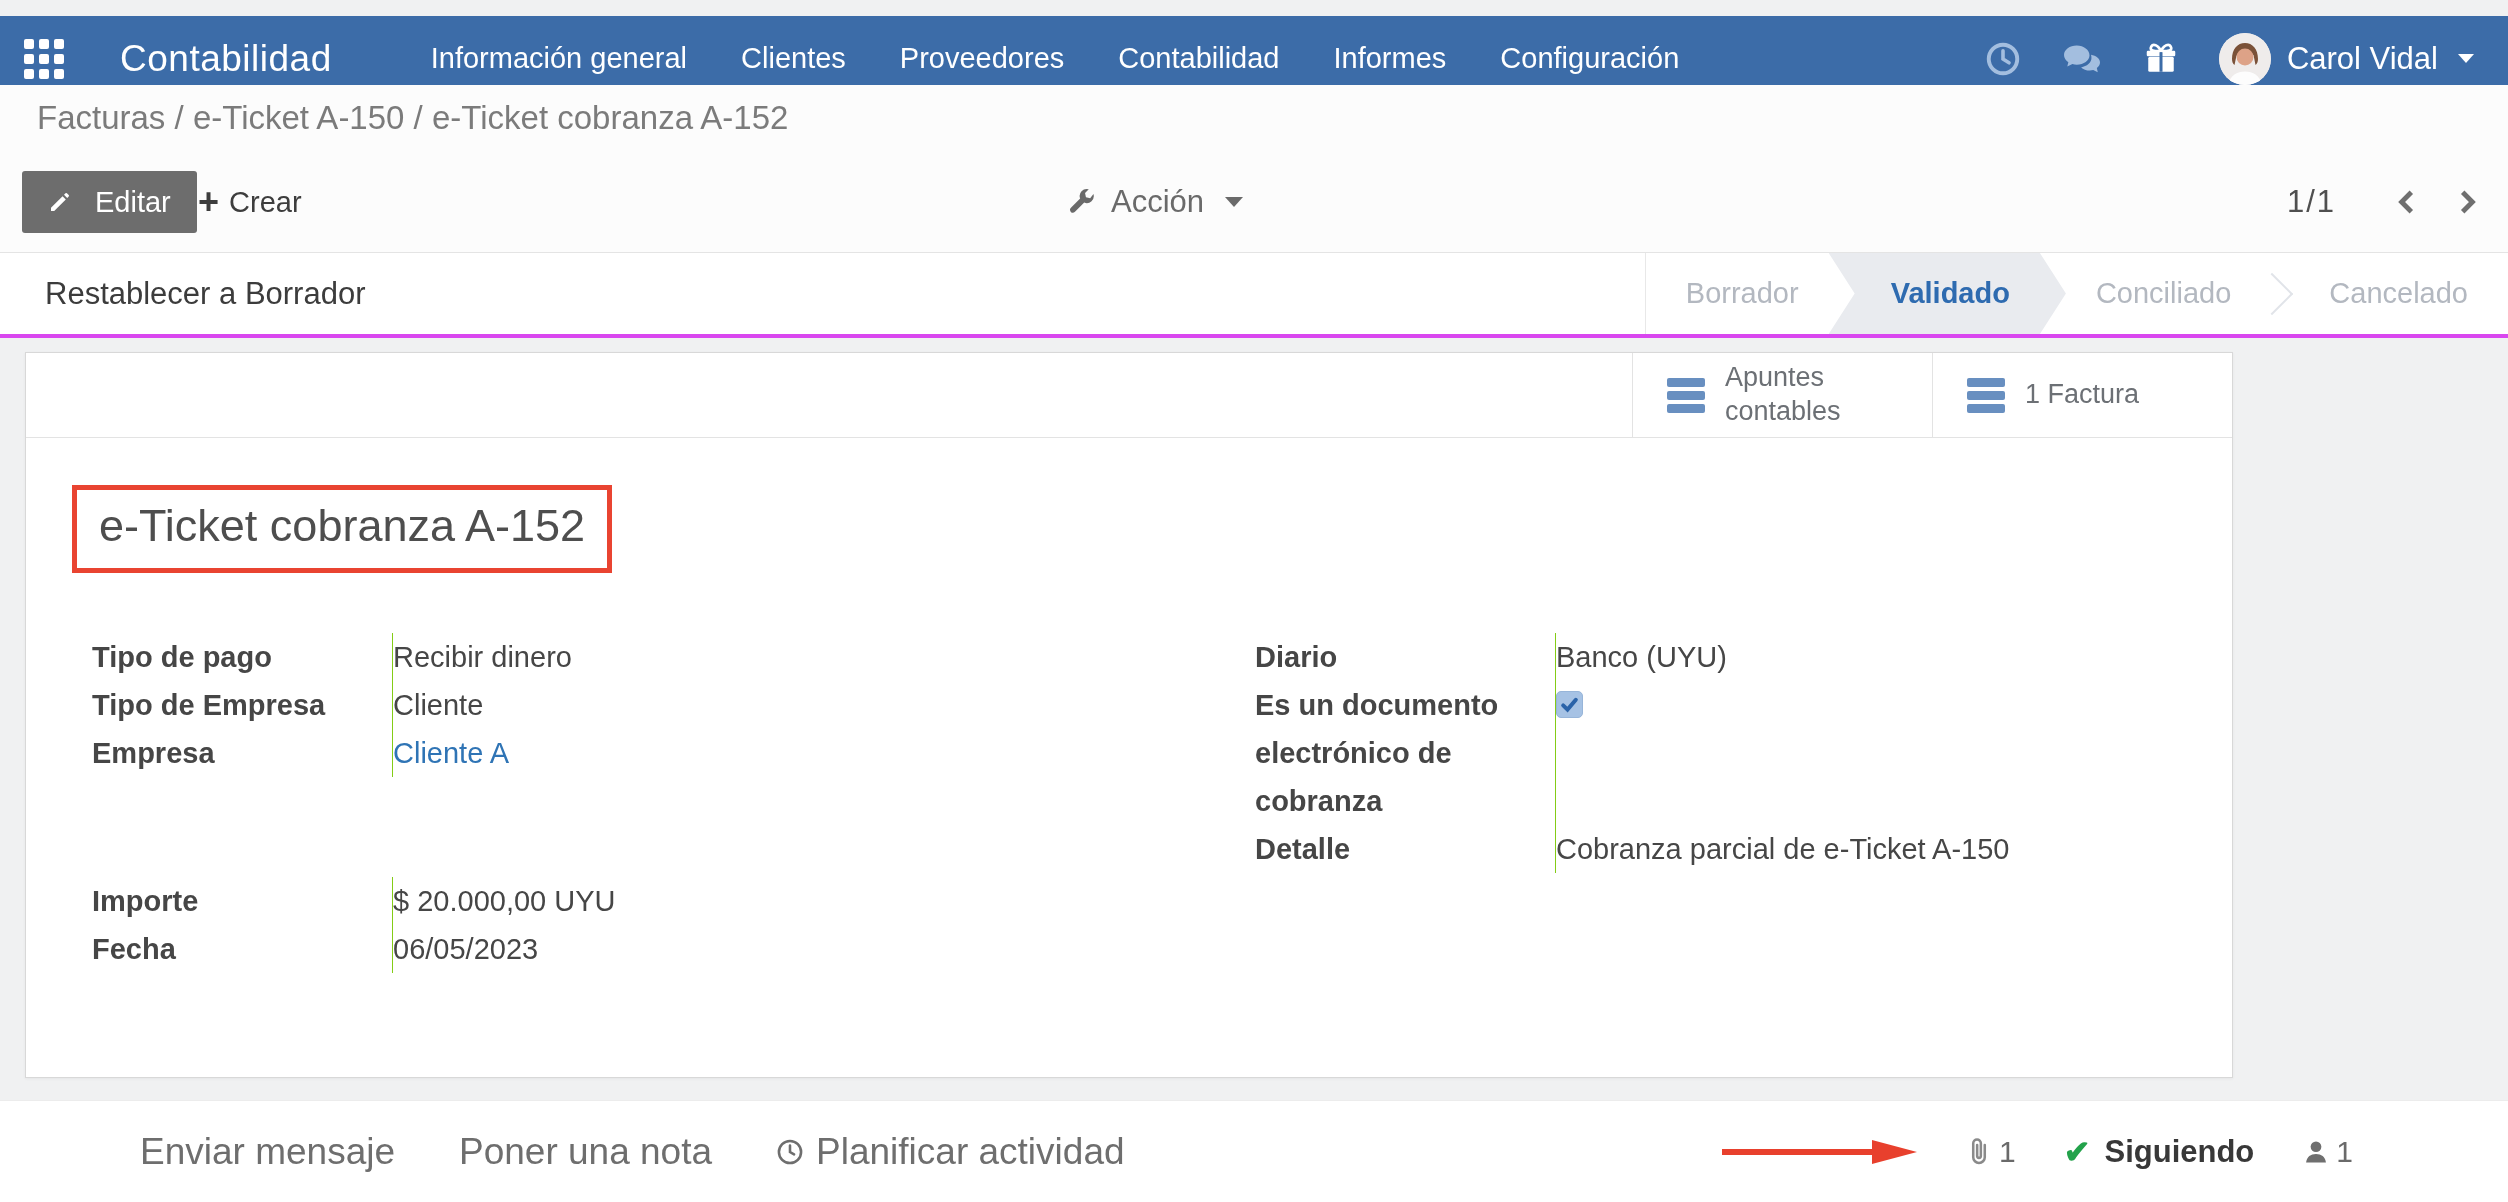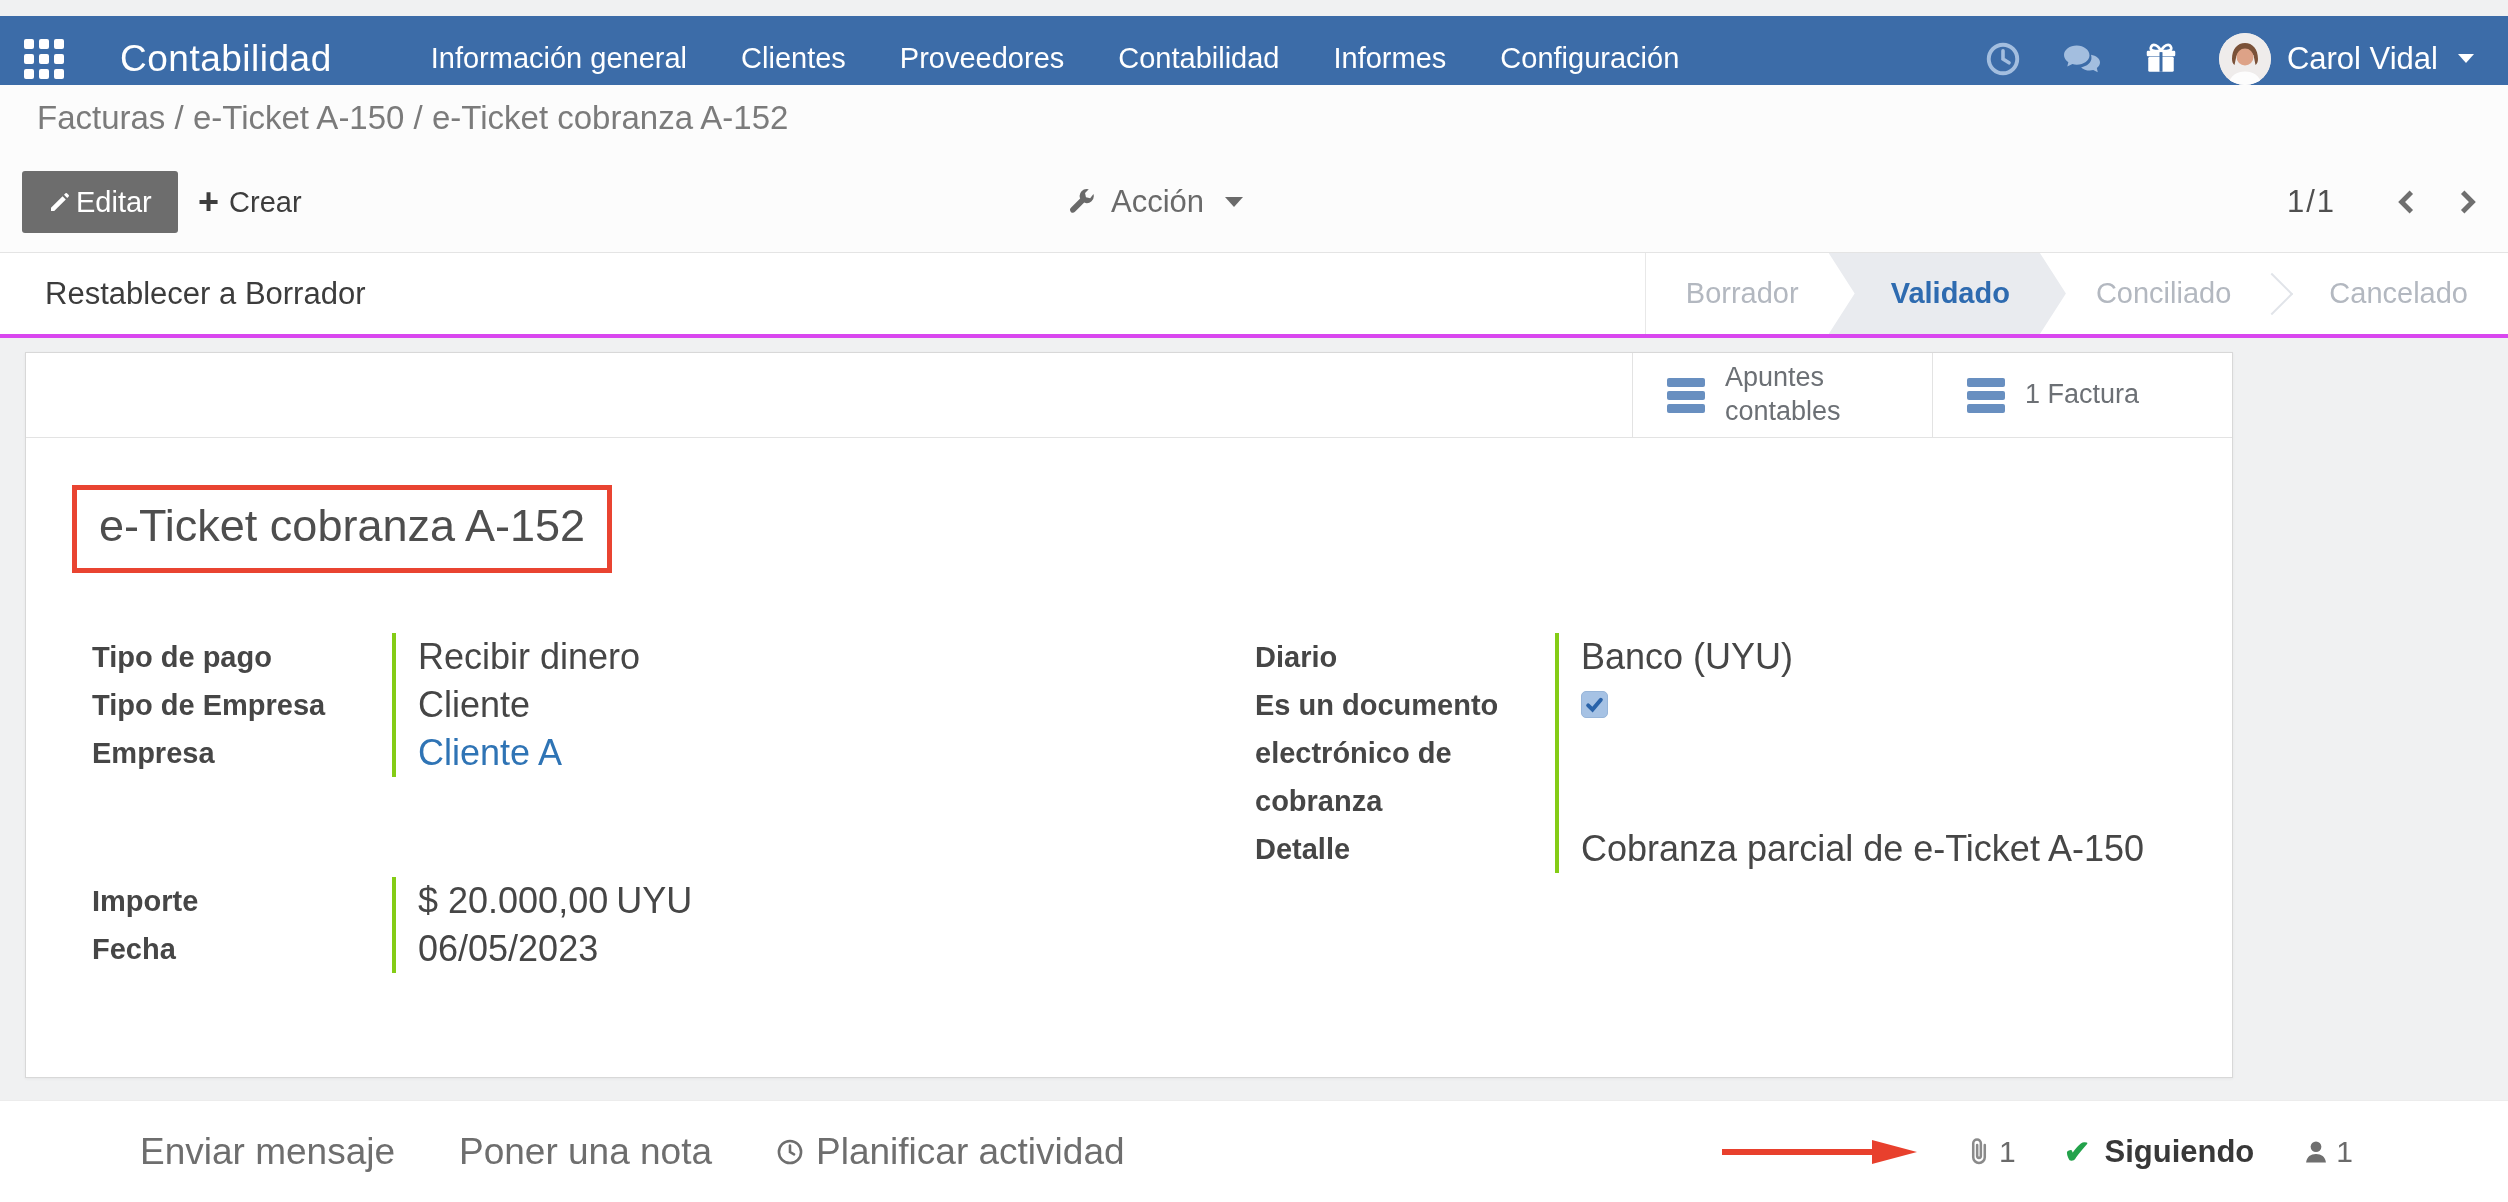--- a/index.html
+++ b/index.html
@@ -32,21 +32,21 @@
   .user-name { font-size: 31px; }
   .caret-white { width: 0; height: 0; border-left: 8px solid transparent; border-right: 8px solid transparent; border-top: 9px solid #fff; margin-left: 4px; }
 
   
   .control-panel { position: absolute; top: 85px; left: 0; right: 0; height: 167px; background: #fcfcfc; }
   .breadcrumb { position: absolute; top: 14px; left: 37px; font-size: 33px; color: #7b7b7b; }
   .breadcrumb .bc-link { cursor: pointer; }
   .btn-edit {
     position: absolute; left: 22px; top: 86px; height: 62px; padding: 0 26px;
     background: #6d6d6d; color: #fff; font-size: 29px; border-radius: 3px;
-    display: flex; align-items: center; gap: 4px; cursor: pointer;
+    display: flex; align-items: center; gap: 23px; cursor: pointer;
   }
   .btn-create {
     position: absolute; left: 198px; top: 86px; height: 62px;
     display: flex; align-items: center; gap: 10px; font-size: 29px; color: #3d3d3d; cursor: pointer;
   }
   .plus-glyph { font-size: 36px; font-weight: 700; line-height: 1; }
   .action-menu {
     position: absolute; left: 1068px; top: 86px; height: 62px;
     display: flex; align-items: center; gap: 15px; color: #6a6a6a; font-size: 31px; cursor: pointer;
   }
@@ -87,21 +87,21 @@
     position: absolute; left: 46px; top: 132px; display: inline-block;
     border: 5px solid #e94431; padding: 10px 22px 16px 22px;
   }
   .sheet-title { font-size: 45px; font-weight: 400; color: #4e4e4e; white-space: nowrap; }
 
   .field-group { position: absolute; display: grid; grid-template-columns: 300px 1fr; }
   .fg-l1 { left: 66px; top: 280px; width: 1080px; }
   .fg-l2 { left: 66px; top: 524px; width: 1080px; }
   .fg-r1 { left: 1229px; top: 280px; width: 1140px; }
   .f-label { font-size: 29px; font-weight: 700; color: #464646; line-height: 48px; padding-right: 16px; }
-  .f-value { font-size: 36px; color: #464646; line-height: 48px; border-left: 4px solid #84cc16; padding-left: 22px; }
+  .f-value { font-size: 29px; color: #464646; line-height: 48px; border-left: 1px solid #84cc16; }
   .f-link { color: #2f74b5; cursor: pointer; text-align: center; }
   .currency { margin-left: 8px; }
   .checkbox {
     width: 27px; height: 27px; margin-top: 10px; border-radius: 5px;
     background: #a6c2e4; border: 1px solid #97b5d9;
     display: flex; align-items: center; justify-content: center; cursor: pointer;
   }
 
   
   .chatter {

